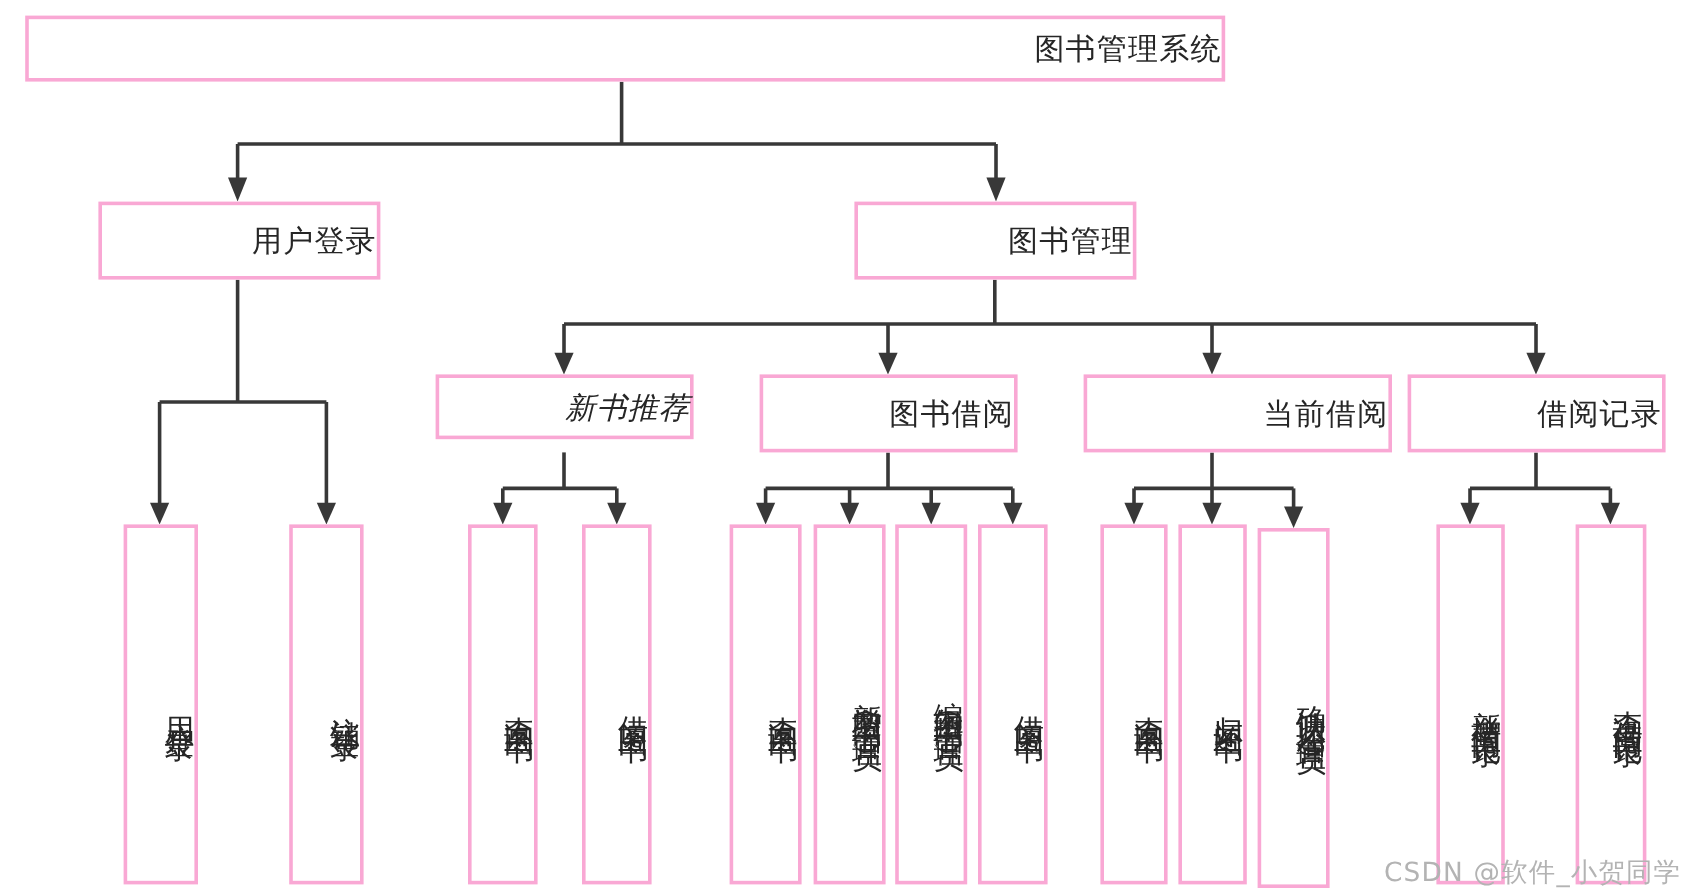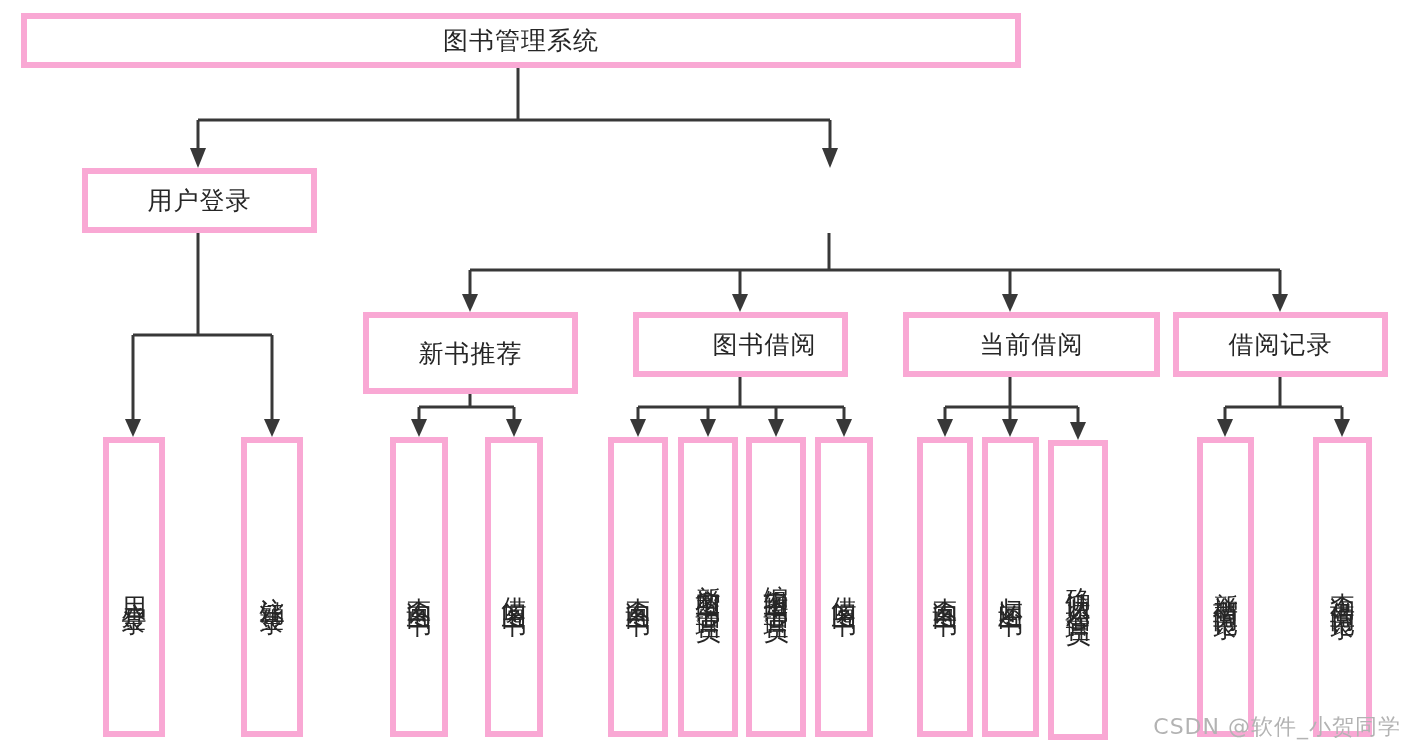--- a/index.html
+++ b/index.html
@@ -17,25 +17,25 @@
   }
   #wires {
     position: absolute;
     left: 0;
     top: 0;
     z-index: 1;
   }
   .node {
     position: absolute;
     box-sizing: border-box;
-    border: 6px solid #f9a8d4;
+    border: 3px solid #f9a8d4;
     background: #ffffff;
     display: flex;
     align-items: center;
-    justify-content: center;
+    justify-content: flex-end;
     color: #262626;
     z-index: 2;
   }
   .node.hlabel {
     font-size: 25px;
     letter-spacing: 1px;
     white-space: nowrap;
   }
   .leaf .vtext {
     writing-mode: vertical-rl;
@@ -44,21 +44,21 @@
     line-height: 1;
     letter-spacing: 5px;
     color: #262626;
   }
   
   .n-root   { left: 21px;  top: 13px;  width: 1000px; height: 55px; }
   
   .n-login  { left: 82px;  top: 168px; width: 235px;  height: 65px; }
   .n-mgmt   { left: 712px; top: 168px; width: 235px;  height: 65px; }
   
-  .n-nbr    { left: 363px;  top: 312px; width: 215px; height: 82px; }
+  .n-nbr    { left: 363px;  top: 312px; width: 215px; height: 54px; font-style: italic; }
   .n-bb     { left: 633px;  top: 312px; width: 215px; height: 65px; padding-left: 48px; }
   .n-cb     { left: 903px;  top: 312px; width: 257px; height: 65px; }
   .n-br     { left: 1173px; top: 312px; width: 215px; height: 65px; }
   
   .leaf { top: 437px; height: 300px; }
   .l-login-a { left: 103px;  width: 62px; }
   .l-login-b { left: 241px;  width: 62px; }
   .l-nbr-a   { left: 390px;  width: 58px; }
   .l-nbr-b   { left: 485px;  width: 58px; }
   .l-bb-a    { left: 608px;  width: 60px; }
@@ -153,20 +153,23 @@
     </g>
   </svg>
 
   <div class="node hlabel n-root">
     <span>图书管理系统</span>
   </div>
 
   <div class="node hlabel n-login">
     <span>用户登录</span>
   </div>
+  <div class="node hlabel n-mgmt">
+    <span>图书管理</span>
+  </div>
 
   <div class="node hlabel n-nbr">
     <span>新书推荐</span>
   </div>
   <div class="node hlabel n-bb">
     <span>图书借阅</span>
   </div>
   <div class="node hlabel n-cb">
     <span>当前借阅</span>
   </div>

